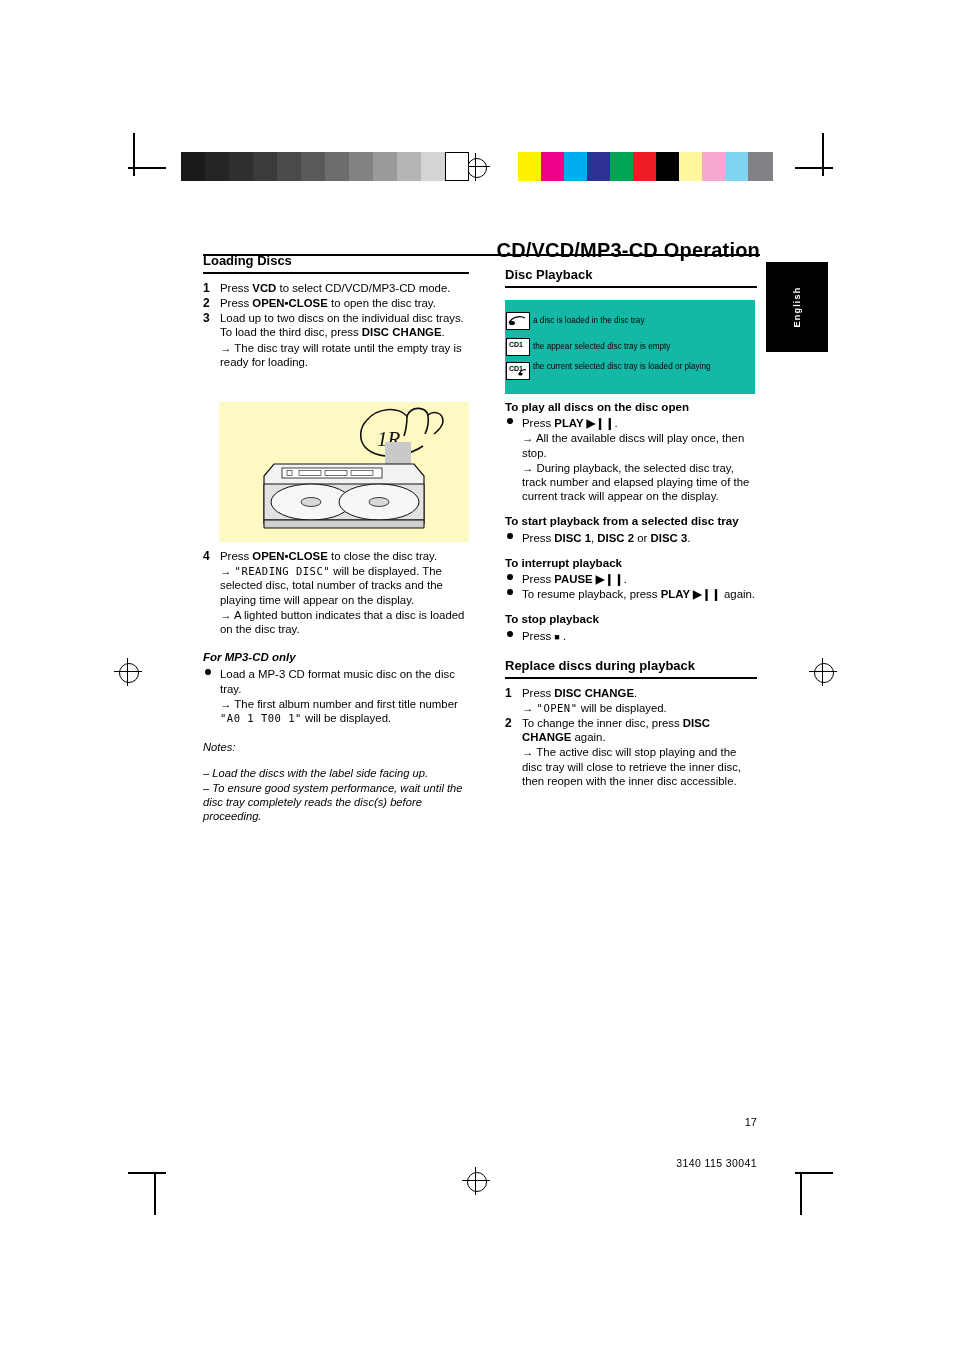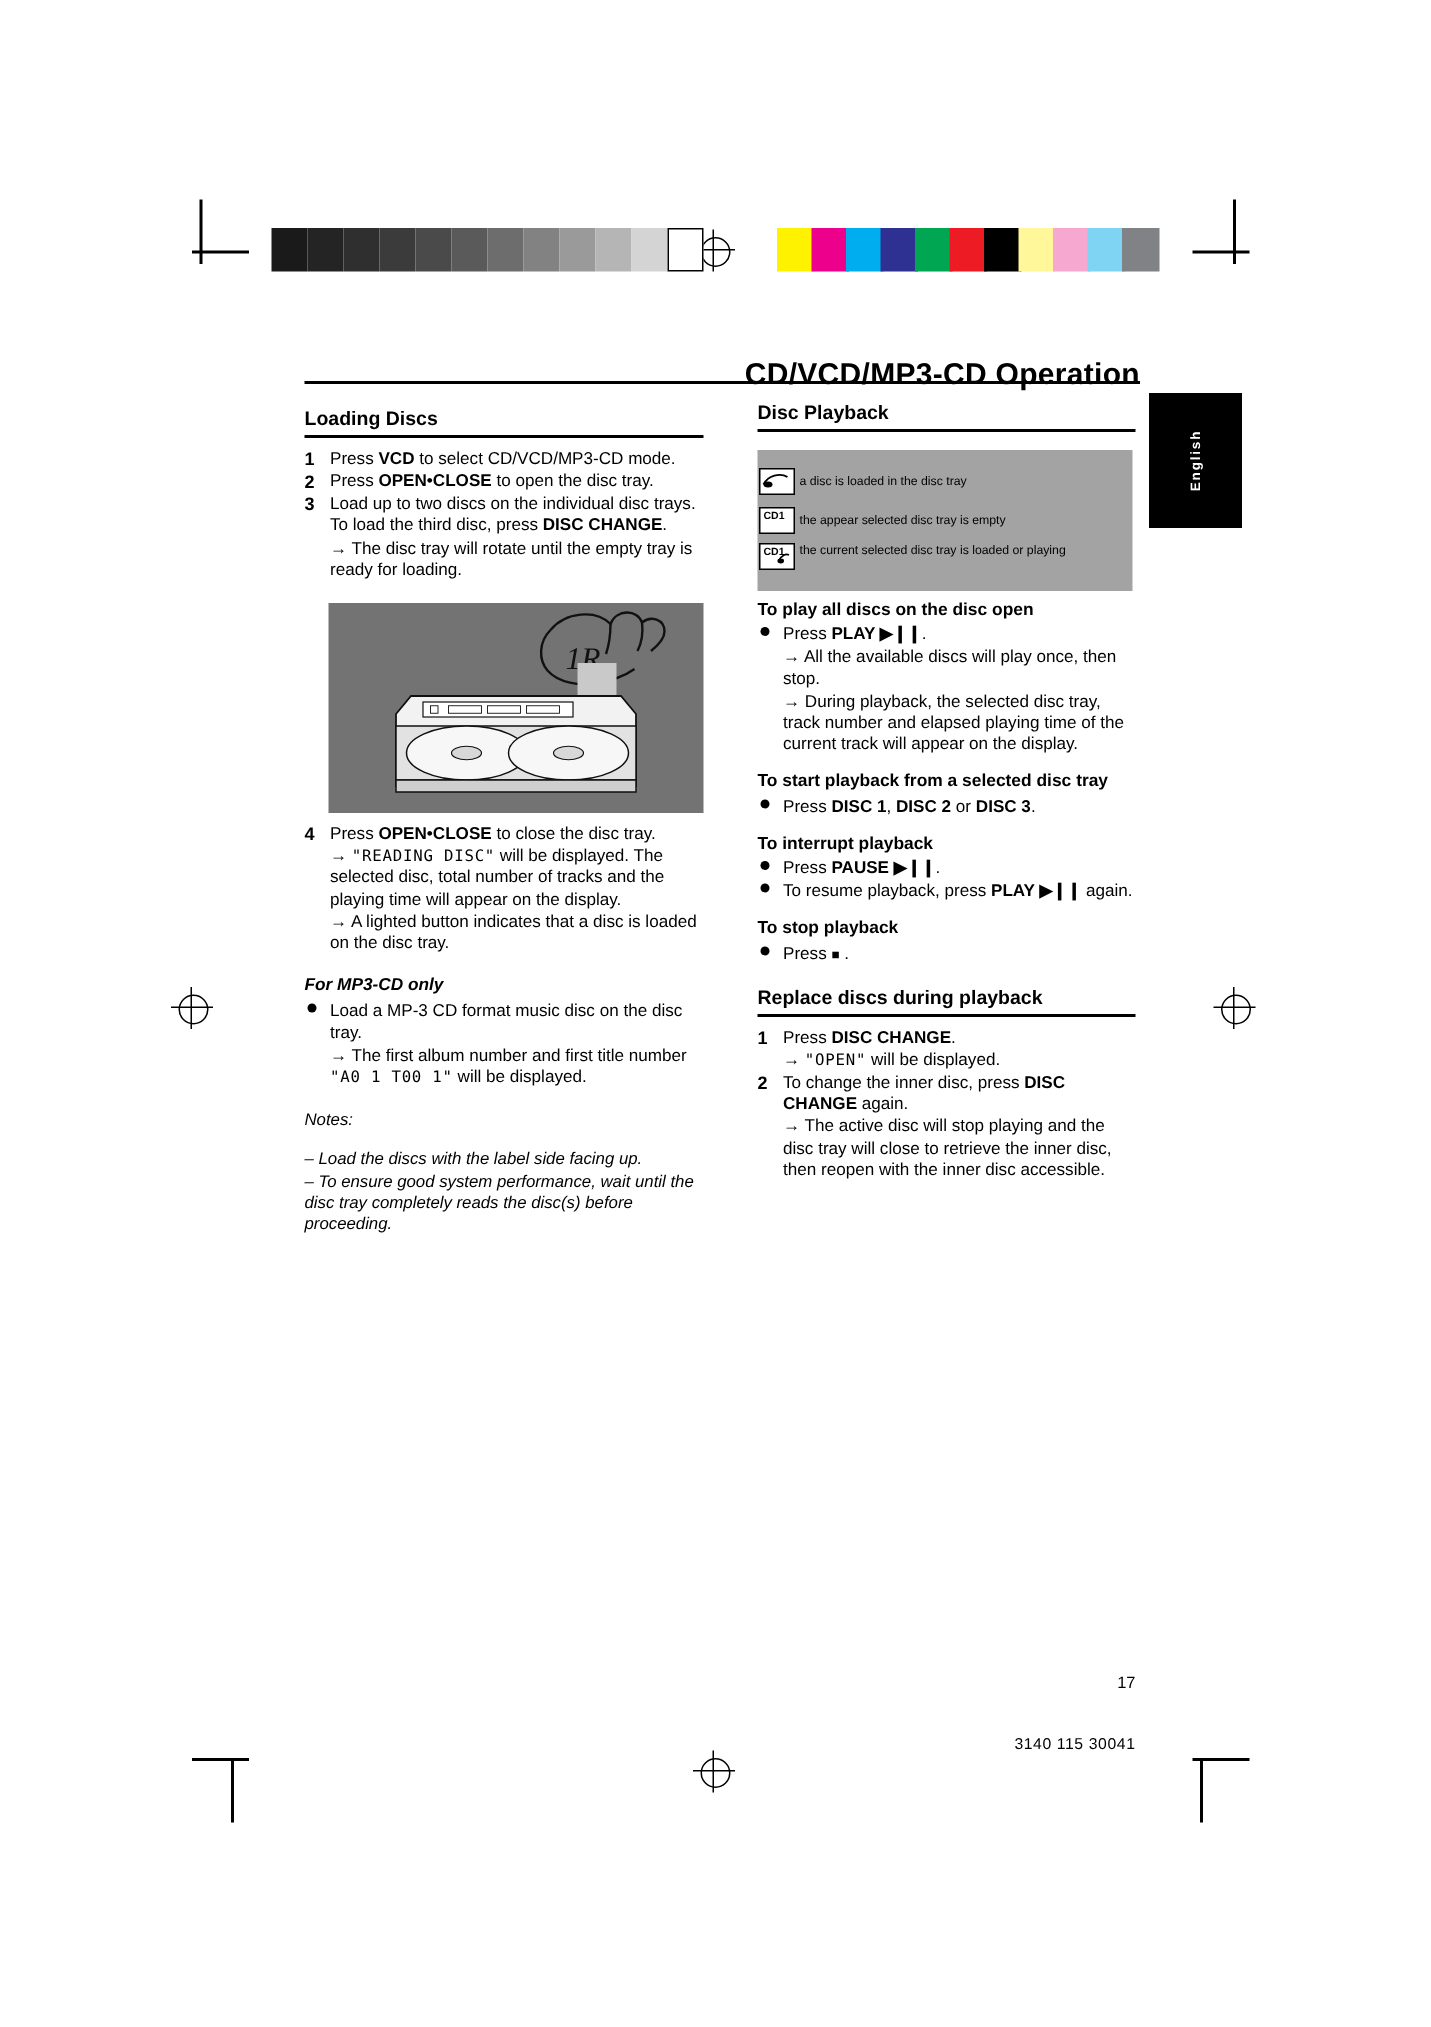--- a/index.html
+++ b/index.html
@@ -18,41 +18,41 @@
   .title{position:absolute;left:200px;top:239px;width:560px;text-align:right;font-size:20px;font-weight:bold;letter-spacing:.2px;}
   .title-rule{position:absolute;left:203px;top:254px;width:557px;height:2px;background:#000;}
 
   
   .engtab{position:absolute;left:766px;top:262px;width:62px;height:90px;background:#000;}
   .engtab span{display:block;color:#fff;font-size:9px;font-weight:bold;letter-spacing:1.2px;
      transform:rotate(-90deg);transform-origin:center;white-space:nowrap;margin-top:40px;text-align:center;}
 
   
   .col{position:absolute;font-size:11.4px;line-height:14.2px;}
-  .colL{left:203px;top:272px;width:266px;}
+  .colL{left:203px;top:254px;width:266px;}
   .colR{left:505px;top:268px;width:252px;}
 
   h2.sec{font-size:13px;font-weight:bold;margin:0 0 4px 0;padding:0;}
   .rule{height:1.5px;background:#000;margin:3px 0 7px 0;}
 
   .item{position:relative;padding-left:17px;margin-bottom:1px;}
   .num{position:absolute;left:0;top:0;font-weight:bold;font-size:12px;}
   .bul{position:absolute;left:2px;top:2px;width:6px;height:6px;border-radius:50%;background:#000;}
   b{font-weight:bold;}
   .lcd{font-family:"DejaVu Sans Mono",monospace;font-size:10.5px;letter-spacing:.5px;}
   .sub{font-size:11.6px;font-weight:bold;margin:11px 0 2px 0;}
   .subi{font-size:11.5px;font-weight:bold;font-style:italic;margin:14px 0 3px 0;}
   .notes{font-style:italic;font-size:11.2px;line-height:14.2px;margin-top:15px;}
   .notes .nt{margin-bottom:12px;}
 
   
-  .imgbox{position:absolute;left:219px;top:402px;width:250px;height:140px;background:#737373;overflow:hidden;}
-
-  
-  .legend{position:absolute;left:505px;top:300px;width:250px;height:94px;background:#a3a3a3;}
+  .imgbox{position:absolute;left:219px;top:402px;width:250px;height:140px;background:#fef9c3;overflow:hidden;}
+
+  
+  .legend{position:absolute;left:505px;top:300px;width:250px;height:94px;background:#14b8a6;}
   .lrow{position:absolute;left:28px;font-size:8.2px;line-height:10px;}
   .licon{position:absolute;left:1px;width:22px;height:16px;border:1px solid #000;background:#fff;}
   .licon span{position:absolute;left:2px;top:2px;font-size:7px;font-weight:bold;font-family:"Liberation Sans",sans-serif;}
 
   .pgnum{position:absolute;left:0;top:1116px;width:757px;text-align:right;font-size:11px;}
   .docnum{position:absolute;left:0;top:1157px;width:757px;text-align:right;font-size:10.5px;letter-spacing:.4px;}
 </style>
 </head>
 <body>
 

